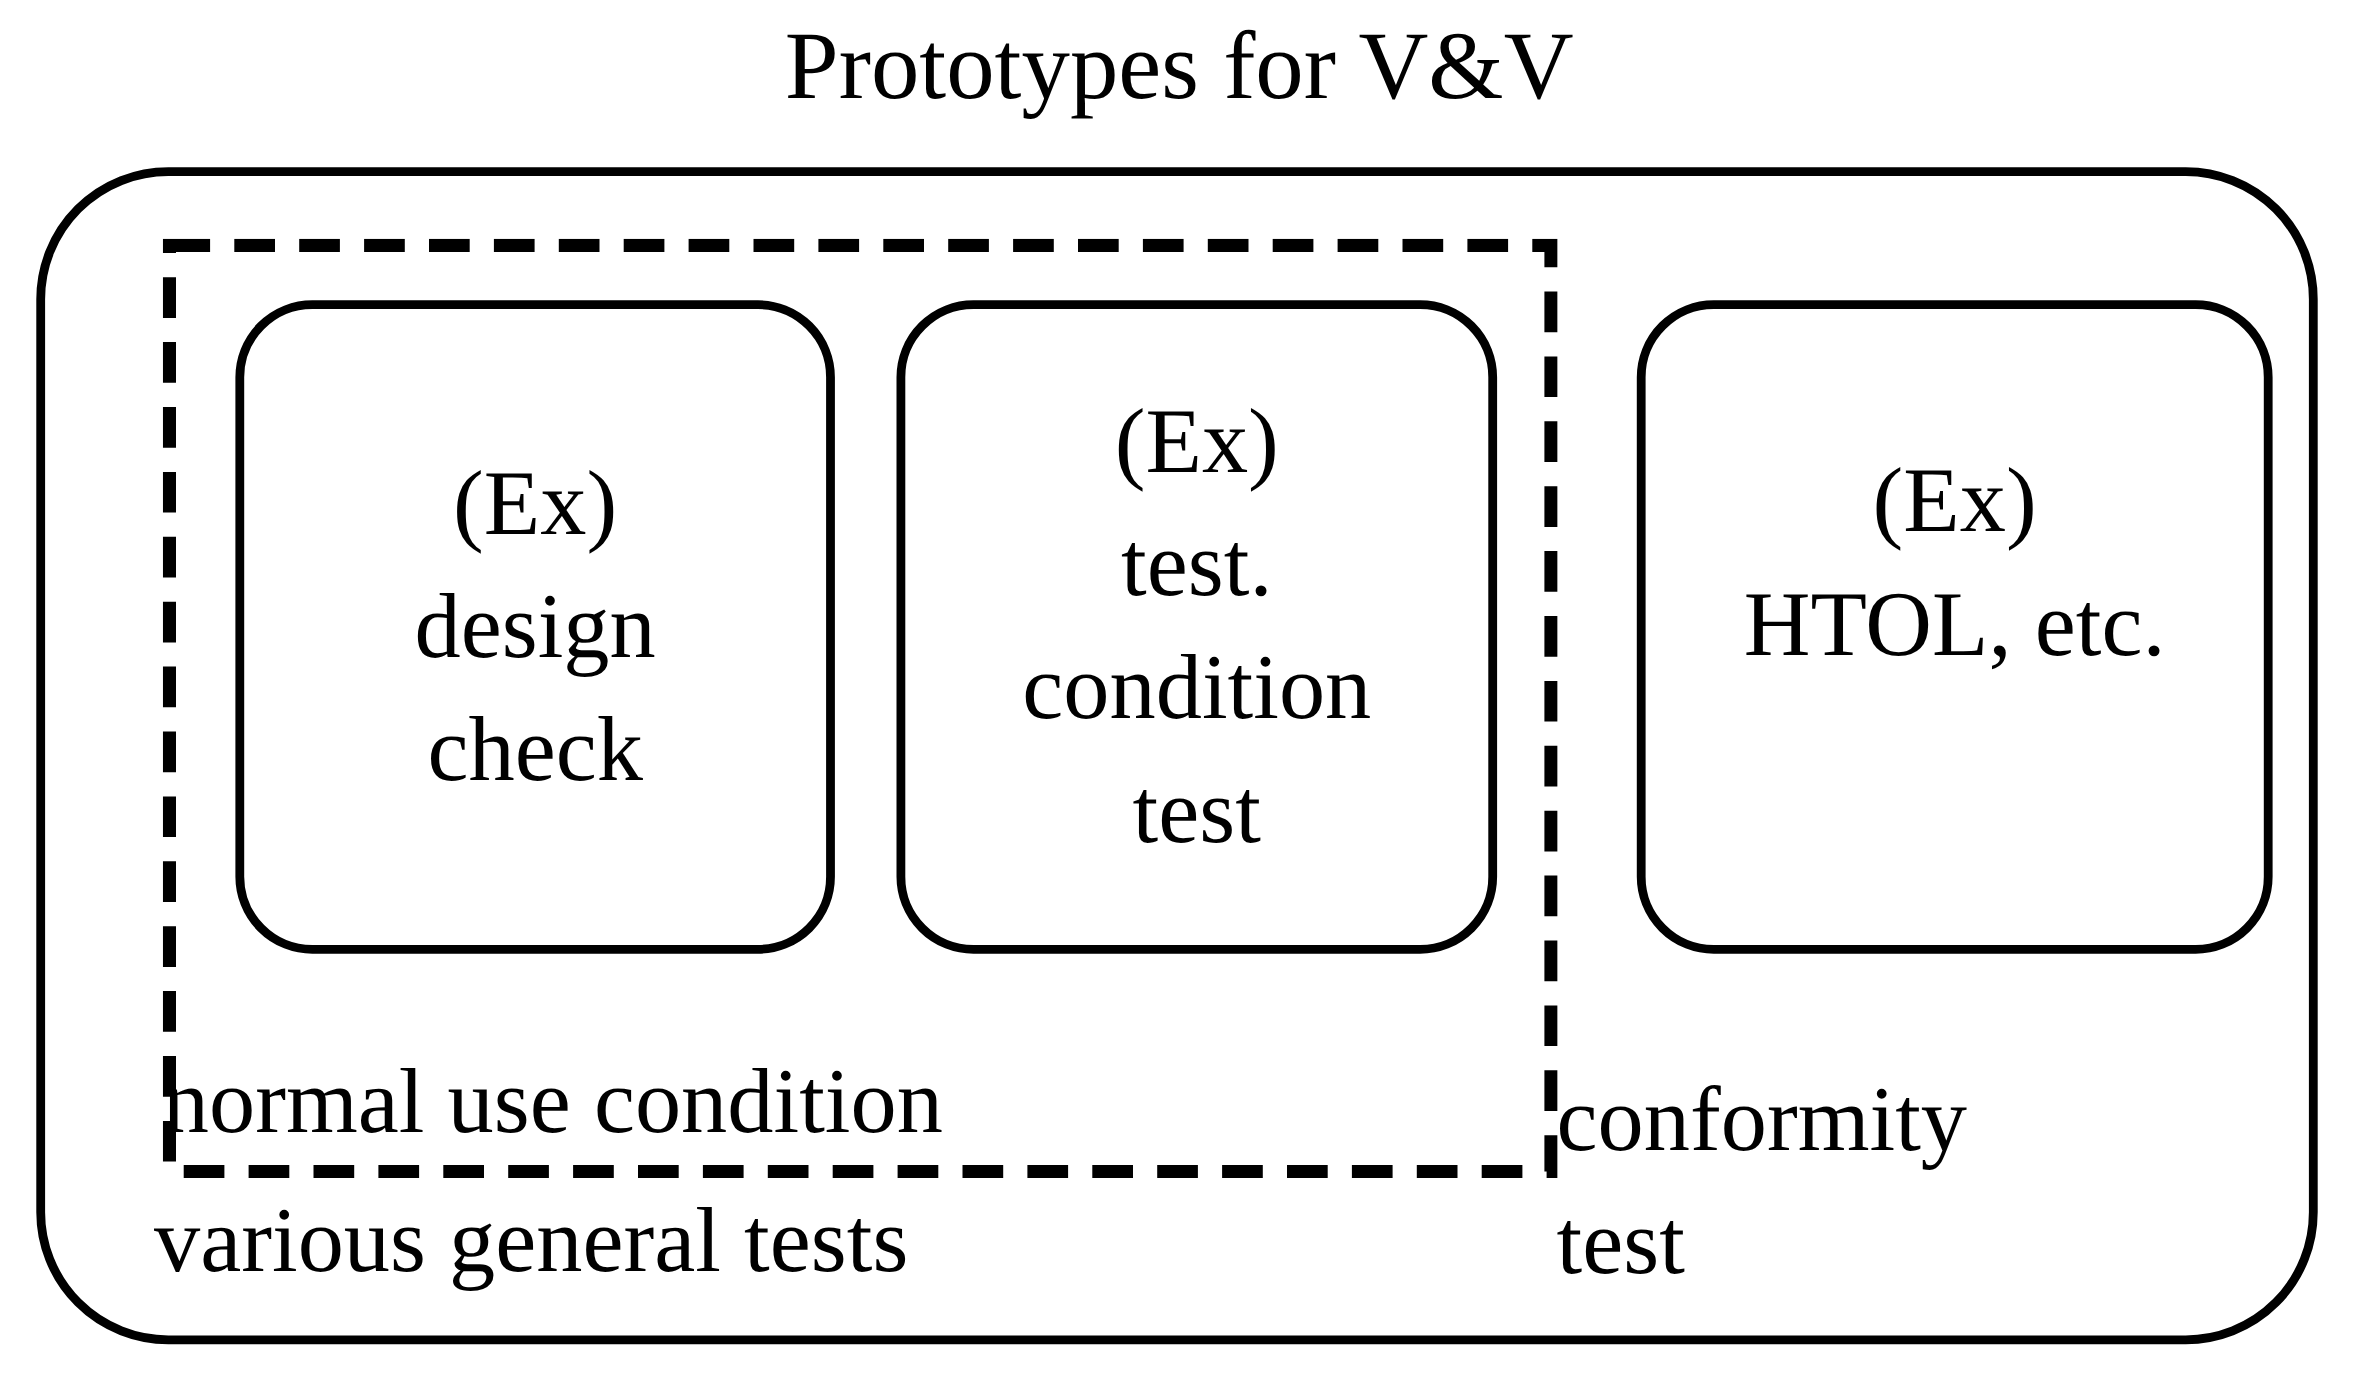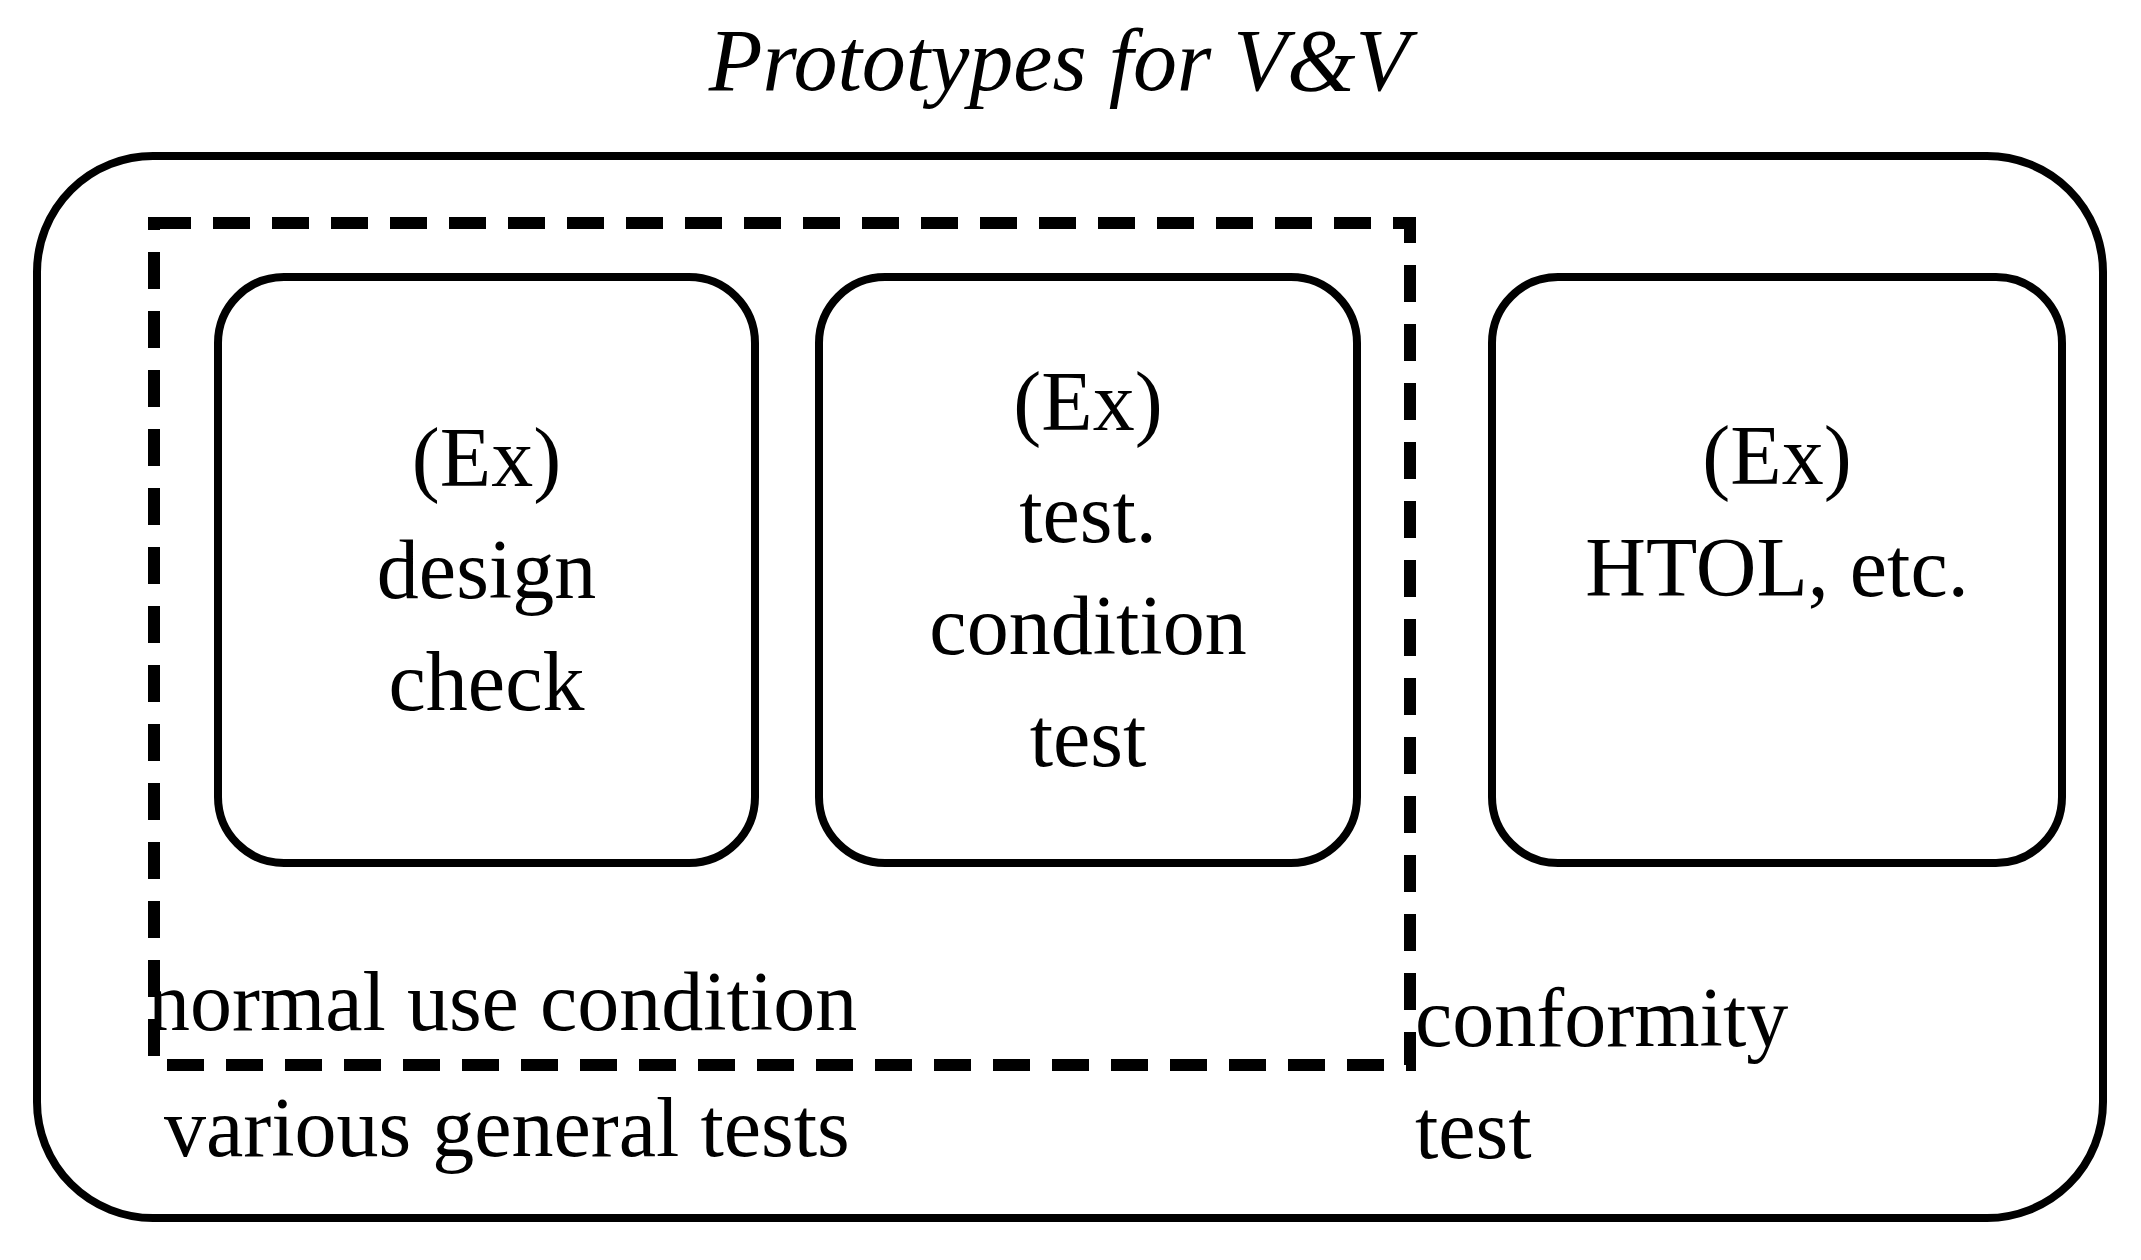--- a/index.html
+++ b/index.html
@@ -11,28 +11,27 @@
     position: relative;
     width: 2141px;
     height: 1260px;
     background: #ffffff;
     font-family: "Liberation Serif", "DejaVu Serif", serif;
     color: #000000;
     overflow: hidden;
   }
   .title {
     position: absolute;
-    left: 22px;
+    left: 35px;
     top: 2px;
     width: 2074px;
     text-align: center;
     font-size: 88px;
     line-height: 118px;
     white-space: nowrap;
-    font-style: italic;
   }
   .outer-box {
     position: absolute;
     left: 33px;
     top: 152px;
     width: 2074px;
     height: 1070px;
     border: 8px solid #000000;
     border-radius: 120px;
     box-sizing: border-box;
@@ -71,21 +70,21 @@
     font-size: 84px;
     line-height: 112px;
     white-space: nowrap;
   }
   .label-normal-use {
     left: 148px;
     top: 946px;
     width: 1268px;
   }
   .label-various {
-    left: 164px;
+    left: 140px;
     top: 1072px;
     width: 1268px;
   }
   .label-accelerated {
     left: 1415px;
     top: 962px;
     width: 692px;
     white-space: normal;
   }
 </style>

